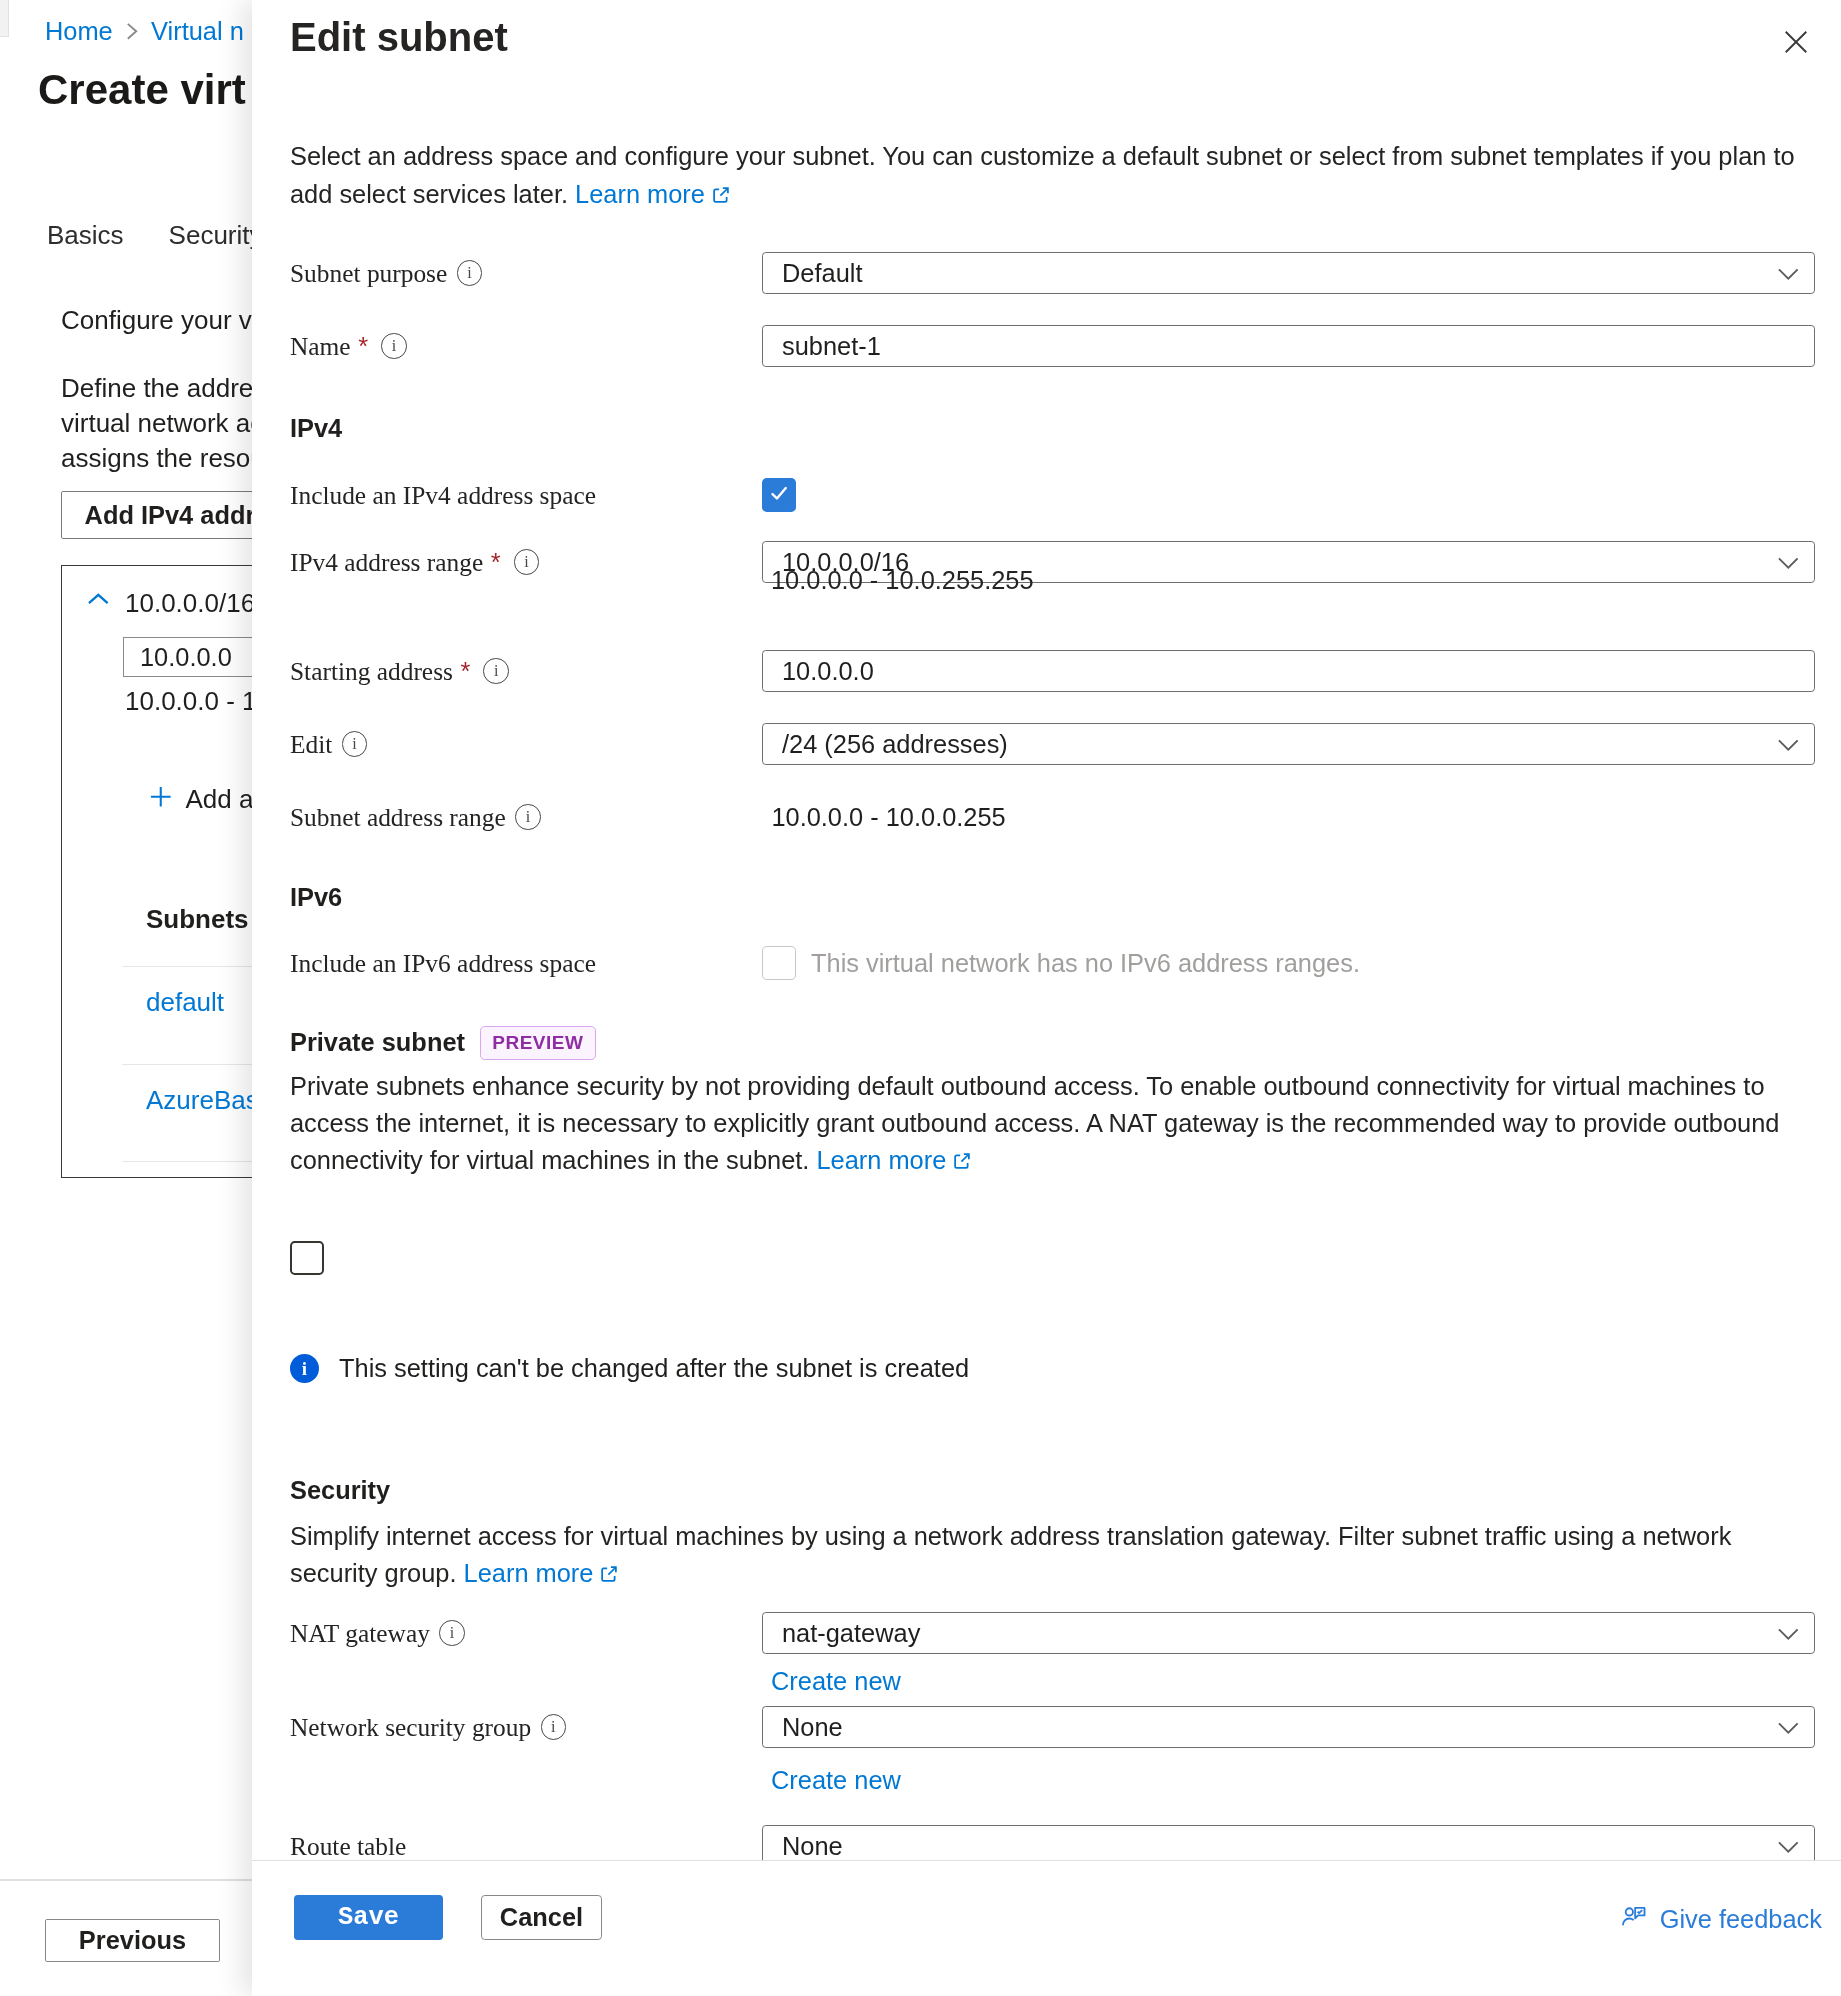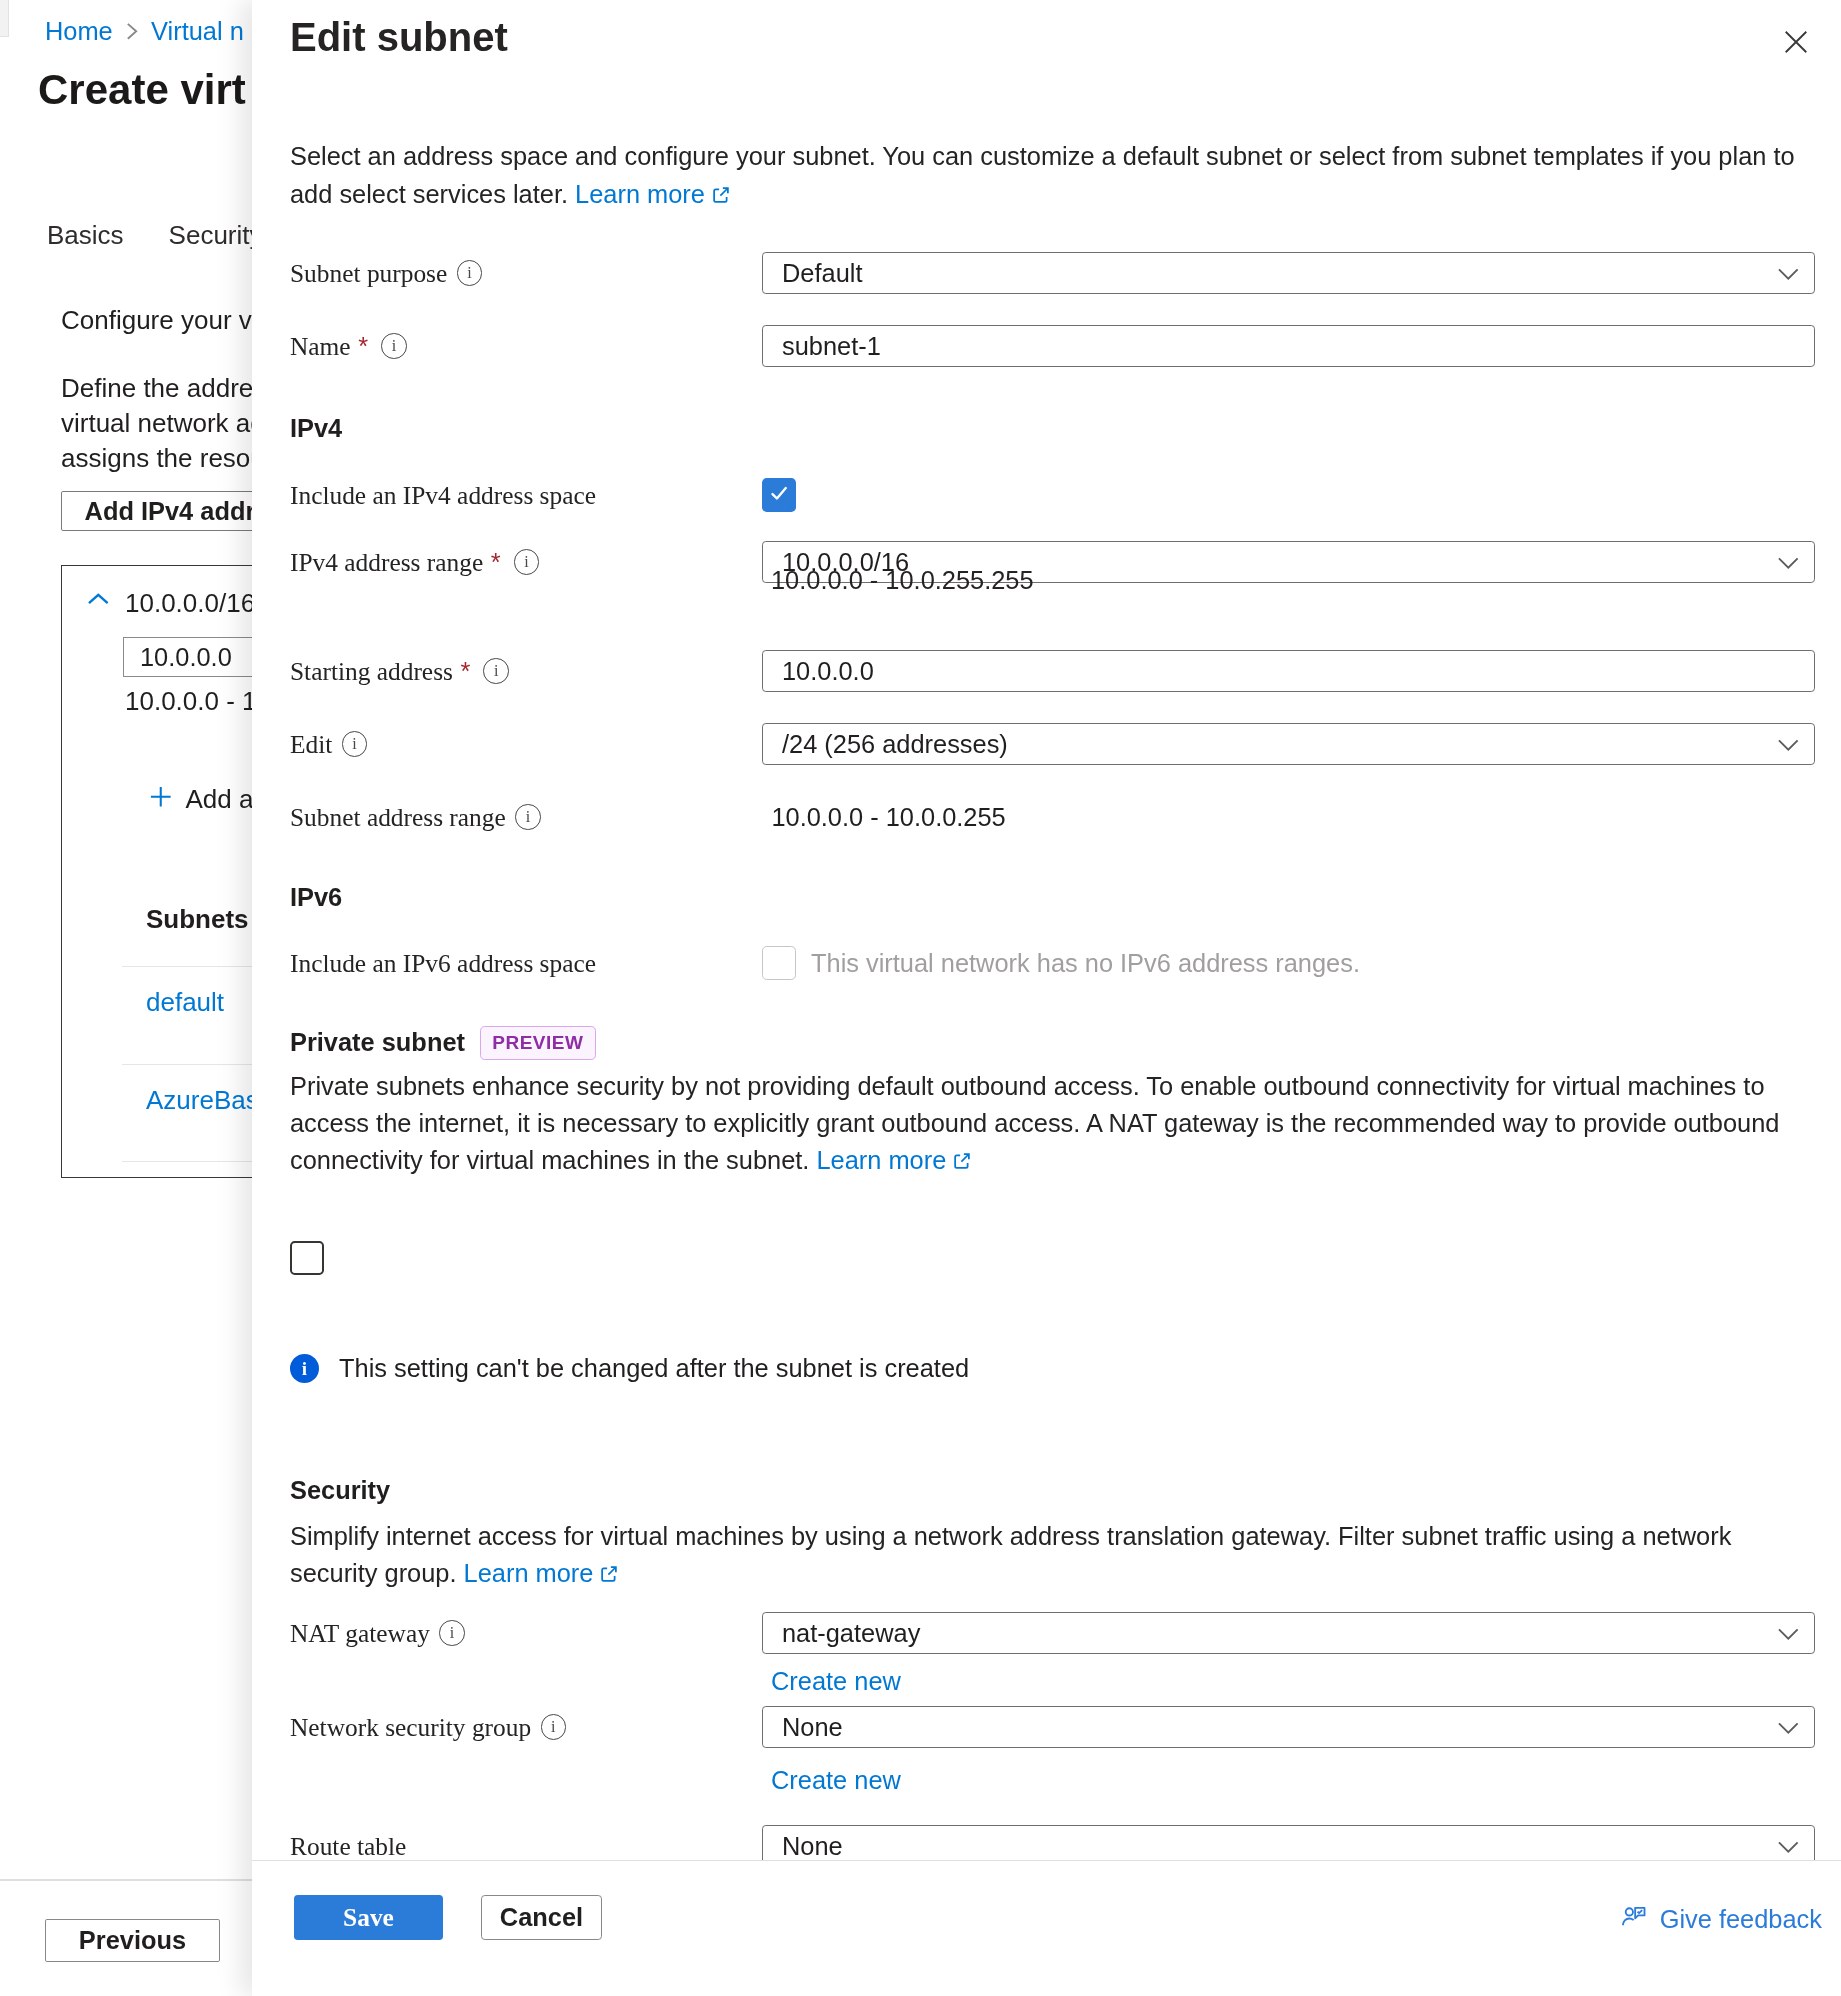--- a/index.html
+++ b/index.html
@@ -16,21 +16,21 @@
   #bg-page{position:absolute;inset:0;background:#fff;}
   .corner-artifact{left:0;top:0;width:7.5px;height:36px;background:#f2f2f2;
     border-right:0.9px solid #e2e2e2;border-bottom:0.9px solid #e2e2e2;}
   .breadcrumb{left:45px;top:17px;display:flex;align-items:center;gap:12.2px;font-size:25.4px;white-space:nowrap;}
   .bc-link{color:#0078d4;cursor:pointer;}
   .bc-chevron svg{display:block;}
   .bg-title{left:38px;top:66px;font-size:42px;font-weight:600;color:#1b1a19;white-space:nowrap;}
   .bg-tabs{left:47px;top:220px;display:flex;gap:45px;font-size:26px;color:#2e2d2c;white-space:nowrap;}
   .bg-intro{left:61px;top:305px;font-size:26px;white-space:nowrap;}
   .bg-par{left:61px;top:371px;font-size:26px;line-height:35px;white-space:nowrap;}
-  .bg-add-btn{left:61px;top:491px;height:40px;display:flex;align-items:center;
+  .bg-add-btn{left:61px;top:491px;height:48px;display:flex;align-items:center;
     padding:0 22.6px;border:1.9px solid #7b7a78;border-radius:1.9px;font-size:25.4px;font-weight:700;
     background:#fff;white-space:nowrap;box-sizing:border-box;}
   .addr-box{left:61px;top:565px;width:339px;height:613px;border:1.9px solid #3a3938;box-sizing:border-box;background:#fff;}
   .addr-chevron{left:87px;top:592px;}
   .addr-cidr{left:125px;top:588px;font-size:26px;white-space:nowrap;}
   .addr-input{left:123px;top:637px;width:245px;height:40px;border:1.4px solid #8b8a88;
     box-sizing:border-box;font-size:25.4px;padding:0 0 0 16px;font-family:"Liberation Sans",sans-serif;color:#201f1e;background:#fff;}
   .addr-range{left:125px;top:686px;font-size:26px;white-space:nowrap;}
   .addr-add{left:149px;top:739px;display:flex;gap:13px;font-size:26px;white-space:nowrap;margin-top:45px;}
   .subnets-h{left:146px;top:904px;font-size:26px;font-weight:700;white-space:nowrap;}
@@ -80,21 +80,21 @@
 
   .note-row{position:absolute;left:38px;top:1354px;display:flex;align-items:center;gap:20px;}
   .info-filled{width:29px;height:29px;border-radius:50%;background:#015cda;position:relative;flex:0 0 29px;}
   .info-filled::before{content:"i";position:absolute;inset:0;display:flex;align-items:center;justify-content:center;
     font-family:"Liberation Serif",serif;font-weight:700;font-size:19px;color:#fff;}
   .note-txt{font-size:25.4px;color:#201f1e;white-space:nowrap;}
 
   #panel-footer{position:absolute;left:0;top:1860px;width:100%;height:137px;background:#fff;
     border-top:1.4px solid #e1dfdd;z-index:10;box-sizing:border-box;}
   .save-btn{position:absolute;left:42px;top:34px;width:149px;height:45px;background:#2b7cd9;color:#fff;
-    border:none;border-radius:3.8px;font-size:25.4px;font-weight:600;font-family:Liberation Serif, serif;cursor:pointer;}
+    border:none;border-radius:3.8px;font-size:25.4px;font-weight:600;font-family:Liberation Mono, monospace;cursor:pointer;}
   .cancel-btn{position:absolute;left:229px;top:34px;width:121px;height:45px;background:#fff;color:#201f1e;
     border:1.9px solid #8a8886;border-radius:3.8px;font-size:25.4px;font-weight:600;font-family:"Liberation Sans",sans-serif;box-sizing:border-box;cursor:pointer;}
   .feedback{position:absolute;right:19px;top:41px;display:flex;align-items:center;gap:11.3px;
     color:#2b7cd9;font-size:25.4px;cursor:pointer;white-space:nowrap;}
   .route-row{z-index:1;}
 </style>
 </head>
 <body>
 
 <div id="bg-page">

